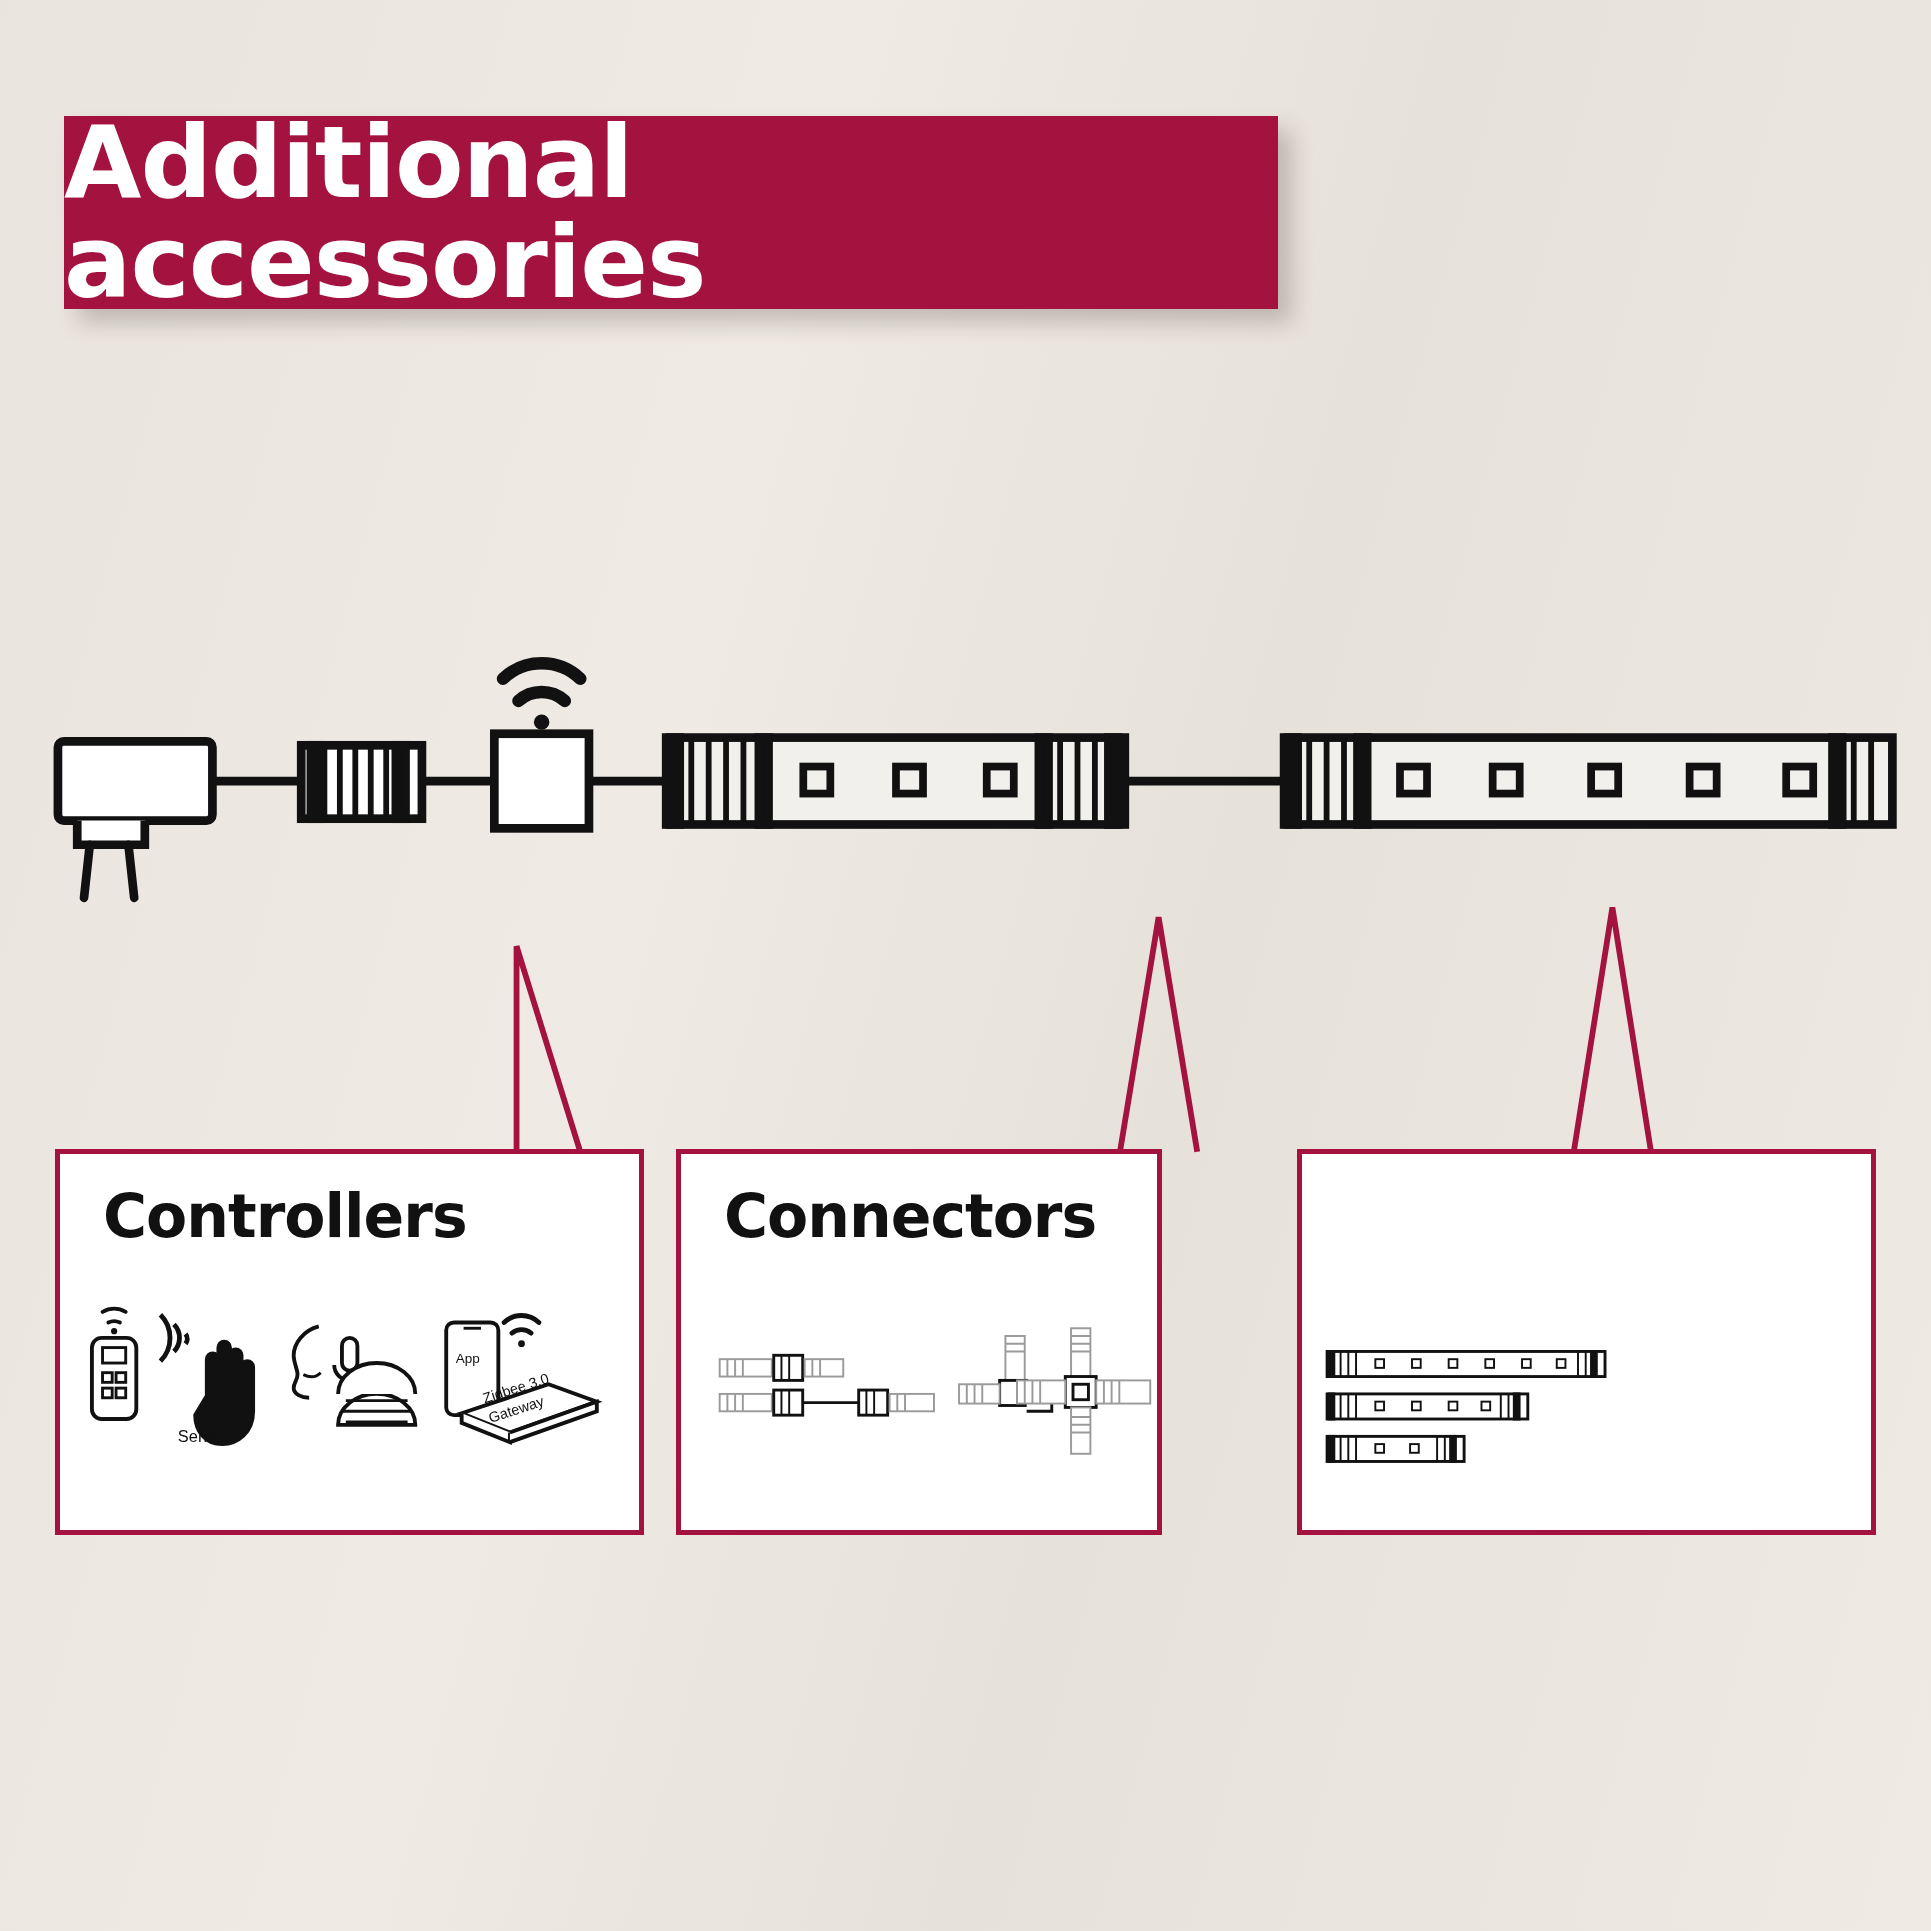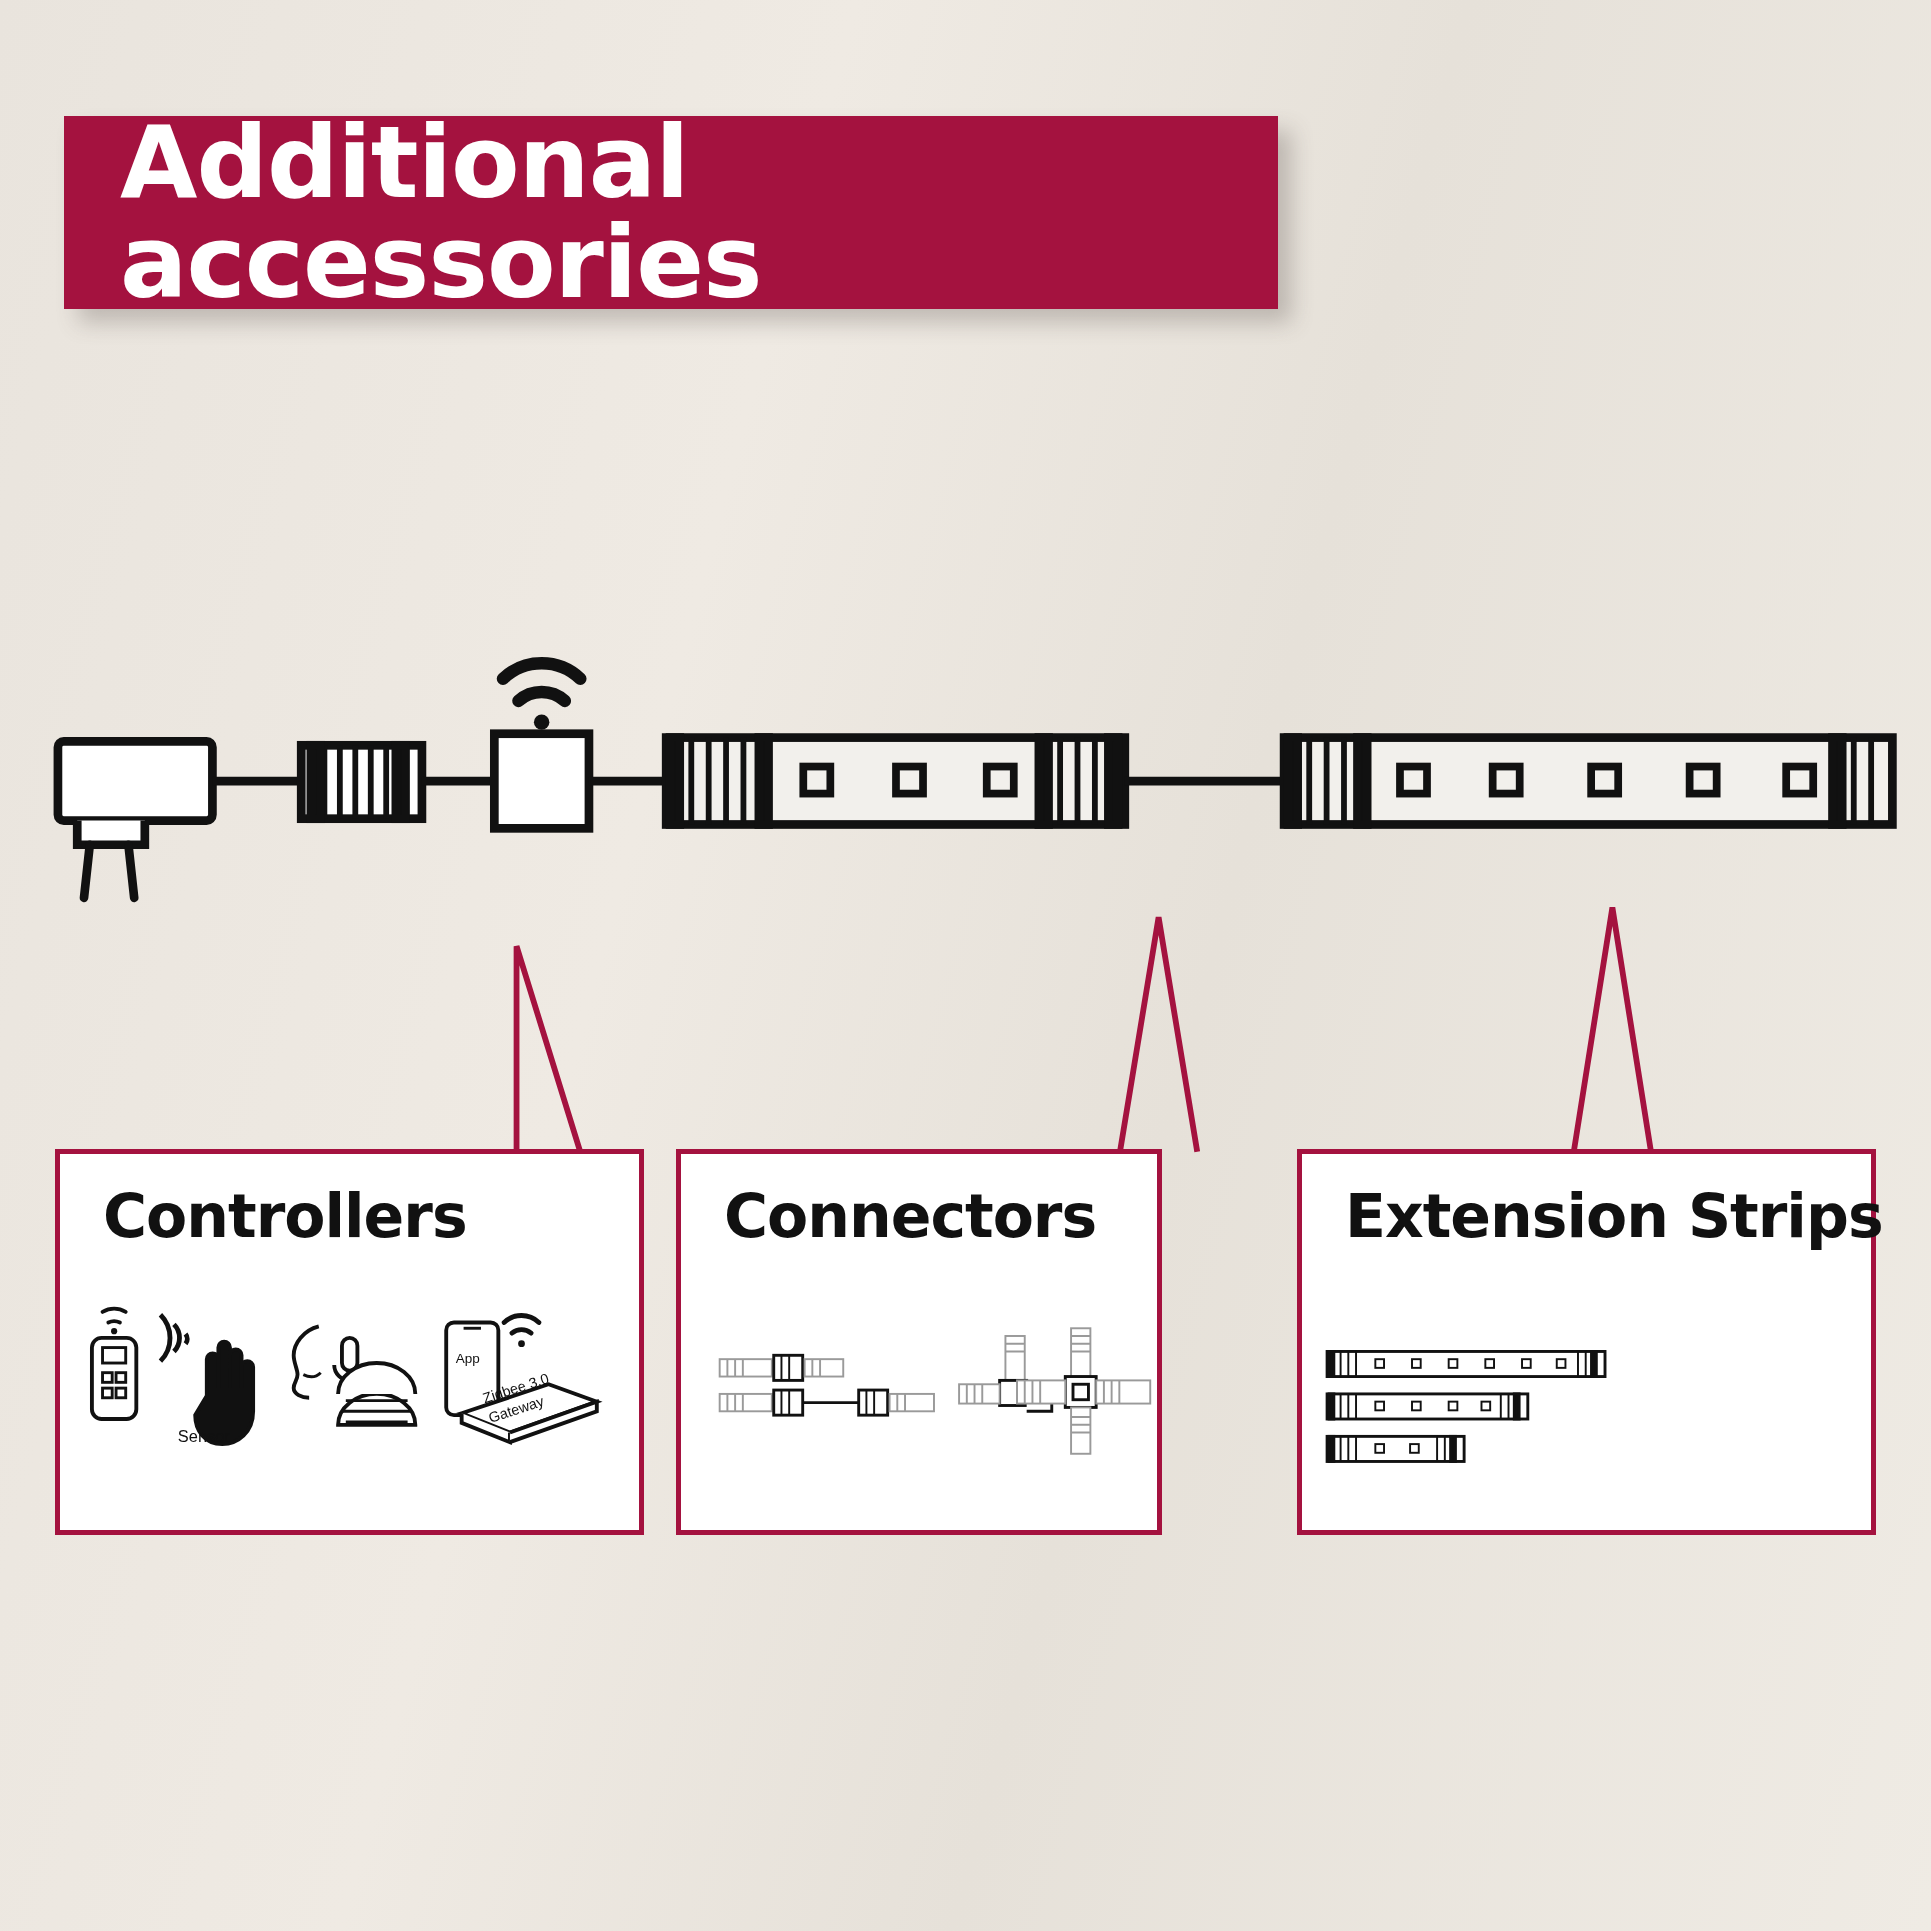--- a/index.html
+++ b/index.html
@@ -11,21 +11,21 @@
   }
   
   #title-banner{
     position:absolute;left:64px;top:116px;width:1214px;height:193px;
     background:#a4123f;
     box-shadow:13.5px 13.5px 21px rgba(90,80,75,.30);
     display:flex;align-items:center;
   }
   #title-banner .title-text{
     color:#ffffff;font-size:100px;font-weight:bold;letter-spacing:-1px;
-    padding-left:56px;line-height:1;
+    line-height:1;
     font-family:"DejaVu Sans","Liberation Sans",sans-serif;
   }
   
   #chain{position:absolute;left:0;top:637px;width:1931px;height:290px;}
   
   .callout{
     position:absolute;background:#ffffff;border:5.8px solid #a4123f;
     box-sizing:border-box;
     padding-left:44px;
   }
@@ -226,21 +226,20 @@
           <path d="M356 104 v24 M364 104 v24 M372 104 v24"></path>
           <rect x="430" y="104" width="56" height="24" fill="#fff"></rect>
           <path d="M438 104 v24 M446 104 v24 M454 104 v24"></path>
         </g>
       </g>
     </svg>
   </div>
 </div>
 
 <div class="callout" id="callout-extension">
-  <div class="callout-title">Extension Strips</div>
   <div class="callout-art">
     <svg width="579" height="251" viewBox="0 0 600 260" xmlns="http://www.w3.org/2000/svg">
       <g stroke="#111" fill="#fff" stroke-width="3">
         <g>
           <rect x="26" y="74" width="288" height="26"></rect>
           <rect x="28" y="74" width="5" height="26" fill="#111"></rect>
           <path d="M40 74 v26 M48 74 v26 M56 74 v26" stroke-width="2"></path>
           <rect x="300" y="74" width="5" height="26" fill="#111"></rect>
           <path d="M286 74 v26 M294 74 v26" stroke-width="2"></path>
           <rect x="76" y="82" width="9" height="9" stroke-width="2"></rect>

